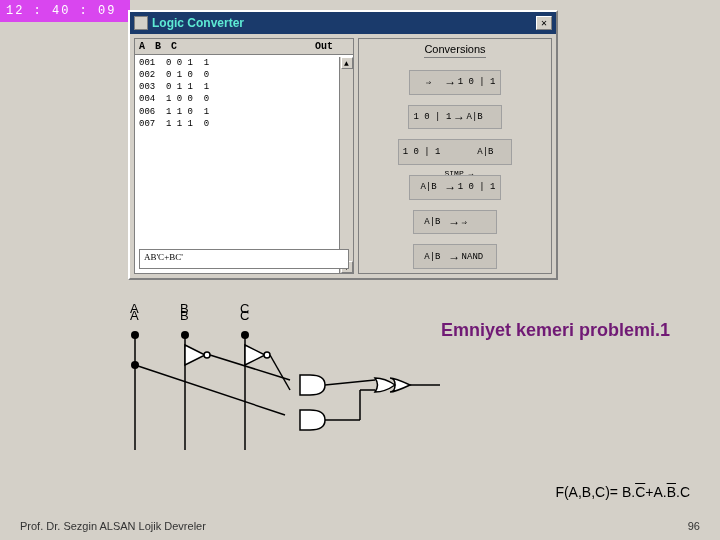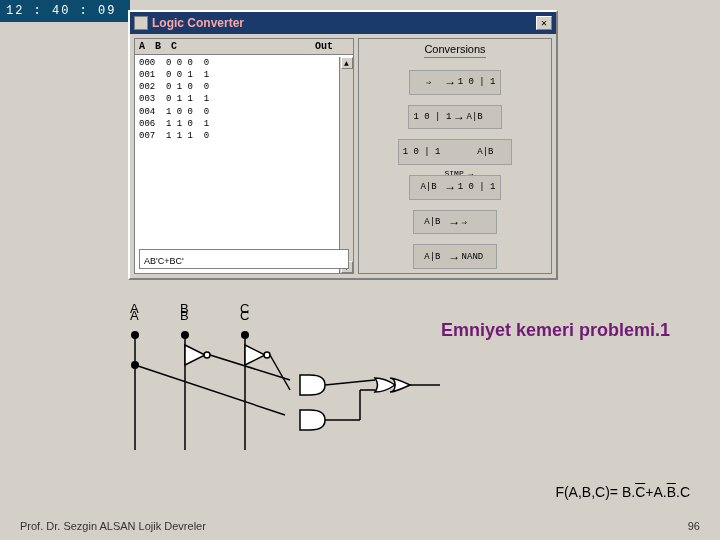--- a/index.html
+++ b/index.html
@@ -11,21 +11,21 @@
       overflow: hidden;
       position: relative;
     }
 
     
     .top-bar {
       position: absolute;
       top: 0; left: 0;
       width: 130px;
       height: 22px;
-      background: #0c4a6e;
+      background: #d946ef;
       display: flex;
       align-items: center;
       padding: 0 6px;
     }
     .top-bar-time {
       color: white;
       font-size: 12px;
       font-family: 'Courier New', monospace;
       letter-spacing: 2px;
     }
@@ -57,21 +57,21 @@
       gap: 4px;
     }
     .title-icon {
       width: 14px;
       height: 14px;
       background: #d4d0c8;
       border: 1px solid #808080;
       display: inline-block;
     }
     .window-title-text {
-      color: #fca5a5;
+      color: #5eead4;
       font-size: 12px;
       font-family: Arial, sans-serif;
       font-weight: bold;
     }
     .close-btn {
       width: 16px;
       height: 14px;
       background: #d4d0c8;
       border: 1px solid #fff;
       border-right-color: #808080;
@@ -149,24 +149,24 @@
     
     .expression-box {
       position: absolute;
       bottom: 4px;
       left: 4px;
       right: 4px;
       height: 20px;
       background: #fff;
       border: 1px solid #808080;
       font-size: 9px;
-      font-family: Liberation Sans, sans-serif;
+      font-family: Liberation Serif, serif;
       padding: 2px 4px;
       display: flex;
-      align-items: flex-end;
+      align-items: flex-start;
     }
 
     
     .conversions-panel {
       flex: 1;
       background: #d4d0c8;
       border: 1px solid #808080;
       padding: 4px;
       display: flex;
       flex-direction: column;
@@ -279,21 +279,20 @@
 
   <div class="window-content">
 
     <div class="truth-table-panel">
       <div class="tt-header">
         <span>A</span>
         <span>B</span>
         <span>C</span>
       </div>
       <div class="tt-body">
-        <div>000&nbsp;&nbsp;0 0 0&nbsp;&nbsp;0</div>
         <div>001&nbsp;&nbsp;0 0 1&nbsp;&nbsp;1</div>
         <div>002&nbsp;&nbsp;0 1 0&nbsp;&nbsp;0</div>
         <div>003&nbsp;&nbsp;0 1 1&nbsp;&nbsp;1</div>
         <div>004&nbsp;&nbsp;1 0 0&nbsp;&nbsp;0</div>
         <div>006&nbsp;&nbsp;1 1 0&nbsp;&nbsp;1</div>
         <div>007&nbsp;&nbsp;1 1 1&nbsp;&nbsp;0</div>
       </div>
 
       <div class="tt-scrollbar">
         <div class="tt-scroll-arrow">▲</div>

